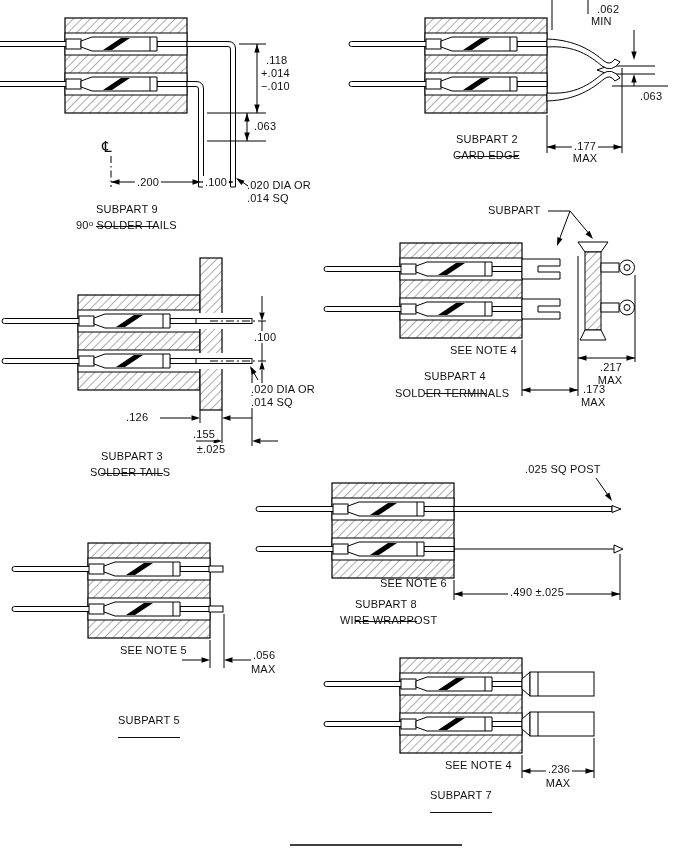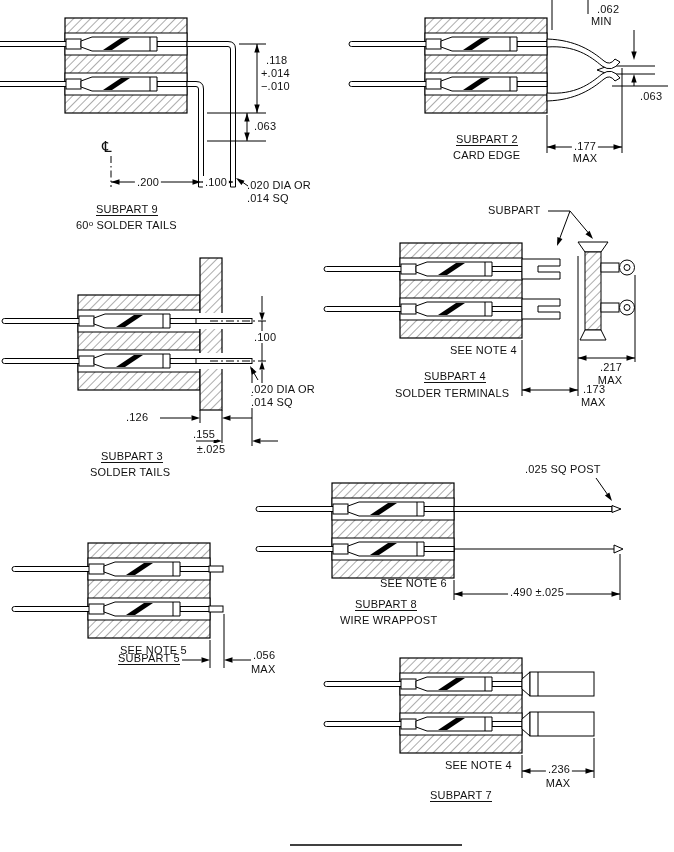--- a/index.html
+++ b/index.html
@@ -5,21 +5,21 @@
   * { margin:0; padding:0; box-sizing:border-box; }
   html,body { background:#fff; }
   .canvas {
     position:relative; width:674px; height:852px; background:#ffffff;
     font-family:"Liberation Sans", sans-serif; color:#111; overflow:hidden;
   }
   .canvas > svg { position:absolute; left:0; top:0; }
   .lbl { position:absolute; font-size:11px; line-height:12px; white-space:nowrap; letter-spacing:.2px; color:#111; }
   .bg  { background:#fff; padding:0 2px; }
   .ctr { transform:translateX(-50%); }
-  .title { border-bottom:1.2px solid #111; padding-bottom:0; }
+  .title { border-bottom:1.2px solid #111; padding-bottom:11px; }
   .sup { font-size:8px; position:relative; top:-3.5px; }
   .cl  { font-size:15px; font-family:"DejaVu Sans", sans-serif; }
 </style>
 </head>
 <body>
 
 <div class="canvas">
 
 <svg width="674" height="852" viewBox="0 0 674 852">
   <defs>
@@ -225,21 +225,21 @@
 <span class="lbl" style="left:266px;top:54px">.118</span>
 <span class="lbl" style="left:261px;top:67px">+.014</span>
 <span class="lbl" style="left:261px;top:80px">−.010</span>
 <span class="lbl bg" style="left:252px;top:120px">.063</span>
 <span class="lbl bg ctr" style="left:148px;top:176px">.200</span>
 <span class="lbl bg ctr" style="left:216px;top:176px">.100</span>
 <span class="lbl" style="left:247px;top:179px">.020 DIA OR</span>
 <span class="lbl" style="left:247px;top:192px">.014 SQ</span>
 <span class="lbl cl" style="left:102px;top:141px">℄</span>
 <span class="lbl title" style="left:96px;top:203px">SUBPART 9</span>
-<span class="lbl" style="left:76px;top:219px"><span>60</span><span class="sup">o</span><span> SOLDER TAILS</span></span>
+<span class="lbl" style="left:76px;top:219px"><span>90</span><span class="sup">o</span><span> SOLDER TAILS</span></span>
 
 <span class="lbl" style="left:597px;top:3px">.062</span>
 <span class="lbl" style="left:591px;top:15px">MIN</span>
 <span class="lbl" style="left:640px;top:90px">.063</span>
 <span class="lbl bg ctr" style="left:585px;top:140px">.177</span>
 <span class="lbl bg ctr" style="left:585px;top:152px">MAX</span>
 <span class="lbl title" style="left:456px;top:133px">SUBPART 2</span>
 <span class="lbl" style="left:453px;top:149px">CARD EDGE</span>
 
 <span class="lbl bg" style="left:252px;top:331px">.100</span>
@@ -256,21 +256,21 @@
 <span class="lbl bg ctr" style="left:611px;top:361px">.217</span>
 <span class="lbl bg ctr" style="left:610px;top:374px">MAX</span>
 <span class="lbl" style="left:583px;top:383px">.173</span>
 <span class="lbl" style="left:581px;top:396px">MAX</span>
 <span class="lbl title" style="left:424px;top:370px">SUBPART 4</span>
 <span class="lbl" style="left:395px;top:387px">SOLDER TERMINALS</span>
 
 <span class="lbl" style="left:120px;top:644px">SEE NOTE 5</span>
 <span class="lbl" style="left:253px;top:649px">.056</span>
 <span class="lbl" style="left:251px;top:663px">MAX</span>
-<span class="lbl title" style="left:118px;top:652px">SUBPART 5</span>
+<span class="lbl title" style="left:118px;top:714px">SUBPART 5</span>
 
 <span class="lbl" style="left:525px;top:463px">.025 SQ POST</span>
 <span class="lbl" style="left:380px;top:577px">SEE NOTE 6</span>
 <span class="lbl bg ctr" style="left:537px;top:586px">.490 ±.025</span>
 <span class="lbl title" style="left:355px;top:598px">SUBPART 8</span>
 <span class="lbl" style="left:340px;top:614px">WIRE WRAPPOST</span>
 
 <span class="lbl" style="left:445px;top:759px">SEE NOTE 4</span>
 <span class="lbl bg ctr" style="left:559px;top:763px">.236</span>
 <span class="lbl bg ctr" style="left:558px;top:777px">MAX</span>

